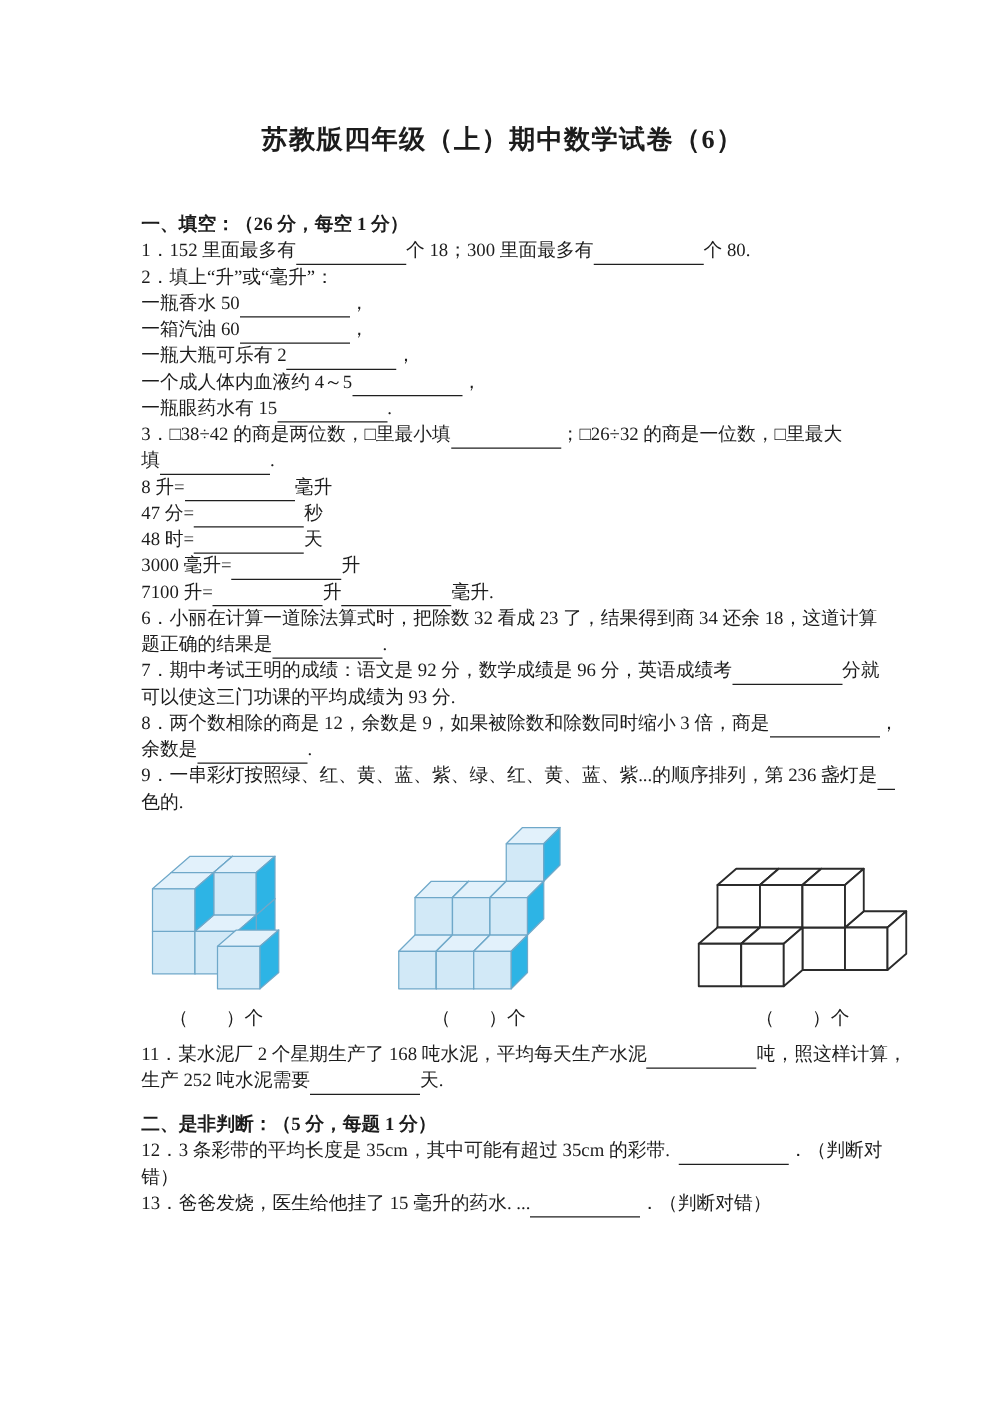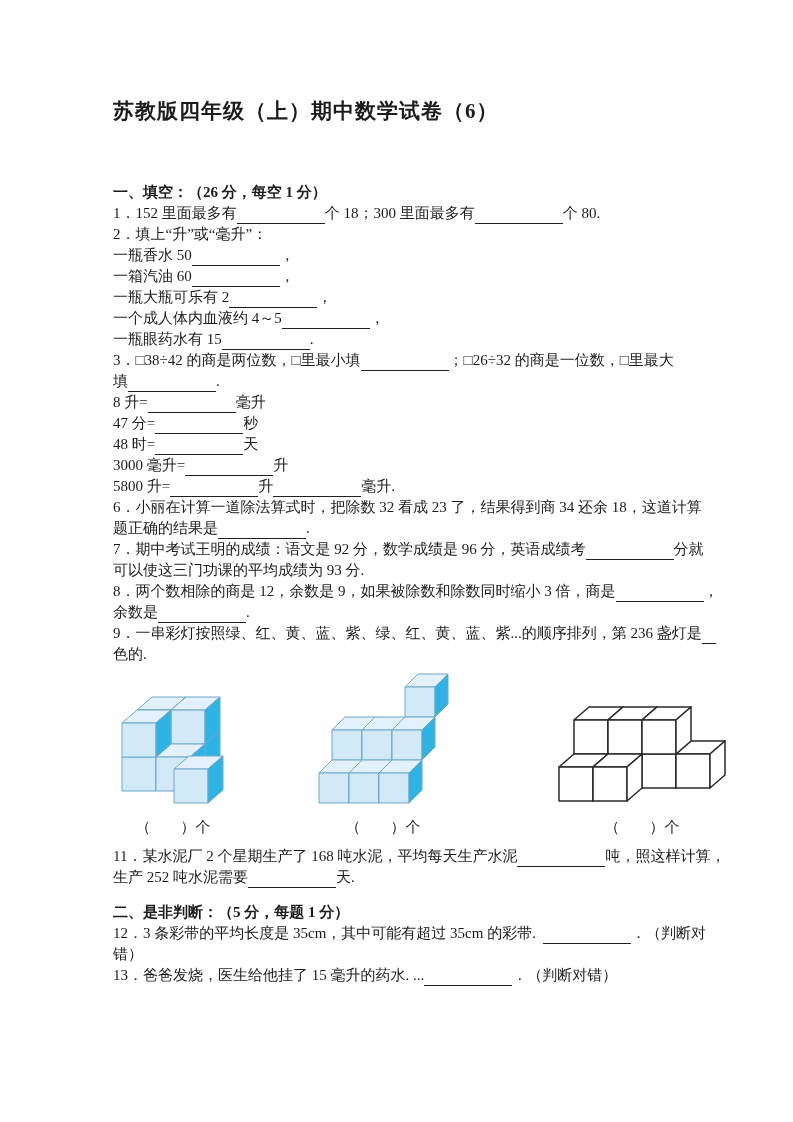--- a/index.html
+++ b/index.html
@@ -8,24 +8,24 @@
     width:793px;height:1122px;
     background:#ffffff;
     overflow:hidden;
     font-family:"Liberation Serif","DejaVu Serif",serif;
     color:#1c1c1c;
     box-sizing:border-box;
     padding:96px 100px 0 113px;
   }
   .title{
     font-size:21px;font-weight:bold;line-height:30px;
-    text-align:left;letter-spacing:1px;width:578px;
+    text-align:center;letter-spacing:1px;width:578px;
   }
   .sec-heading{
-    font-size:15px;font-weight:bold;line-height:21px;margin-top:56px;
+    font-size:15px;font-weight:bold;line-height:21px;margin-top:44px;
     white-space:nowrap;
   }
   .sec-heading.later{margin-top:14px;}
   .line{
     font-size:15px;line-height:21px;white-space:nowrap;font-family:Liberation Serif, serif;
   }
   .blank{
     display:inline-block;width:88px;height:18px;
     border-bottom:1px solid #1f1f1f;vertical-align:bottom;
   }
@@ -66,21 +66,21 @@
   <div class="line"><span>一瓶眼药水有 15</span><span class="blank"></span><span>.</span></div>
 
   <div class="line"><span>3．□38÷42 的商是两位数，□里最小填</span><span class="blank"></span><span>；□26÷32 的商是一位数，□里最大</span></div>
   <div class="line"><span>填</span><span class="blank"></span><span>.</span></div>
 
 
   <div class="line"><span>8 升=</span><span class="blank"></span><span>毫升</span></div>
   <div class="line"><span>47 分=</span><span class="blank"></span><span>秒</span></div>
   <div class="line"><span>48 时=</span><span class="blank"></span><span>天</span></div>
   <div class="line"><span>3000 毫升=</span><span class="blank"></span><span>升</span></div>
-  <div class="line"><span>5800 升=</span><span class="blank"></span><span>升</span><span class="blank"></span><span>毫升.</span></div>
+  <div class="line"><span>7100 升=</span><span class="blank"></span><span>升</span><span class="blank"></span><span>毫升.</span></div>
 
 
   <div class="line"><span>6．小丽在计算一道除法算式时，把除数 32 看成 23 了，结果得到商 34 还余 18，这道计算</span></div>
   <div class="line"><span>题正确的结果是</span><span class="blank"></span><span>.</span></div>
 
   <div class="line"><span>7．期中考试王明的成绩：语文是 92 分，数学成绩是 96 分，英语成绩考</span><span class="blank"></span><span>分就</span></div>
   <div class="line"><span>可以使这三门功课的平均成绩为 93 分.</span></div>
 
   <div class="line"><span>8．两个数相除的商是 12，余数是 9，如果被除数和除数同时缩小 3 倍，商是</span><span class="blank"></span><span>，</span></div>
   <div class="line"><span>余数是</span><span class="blank"></span><span>.</span></div>

